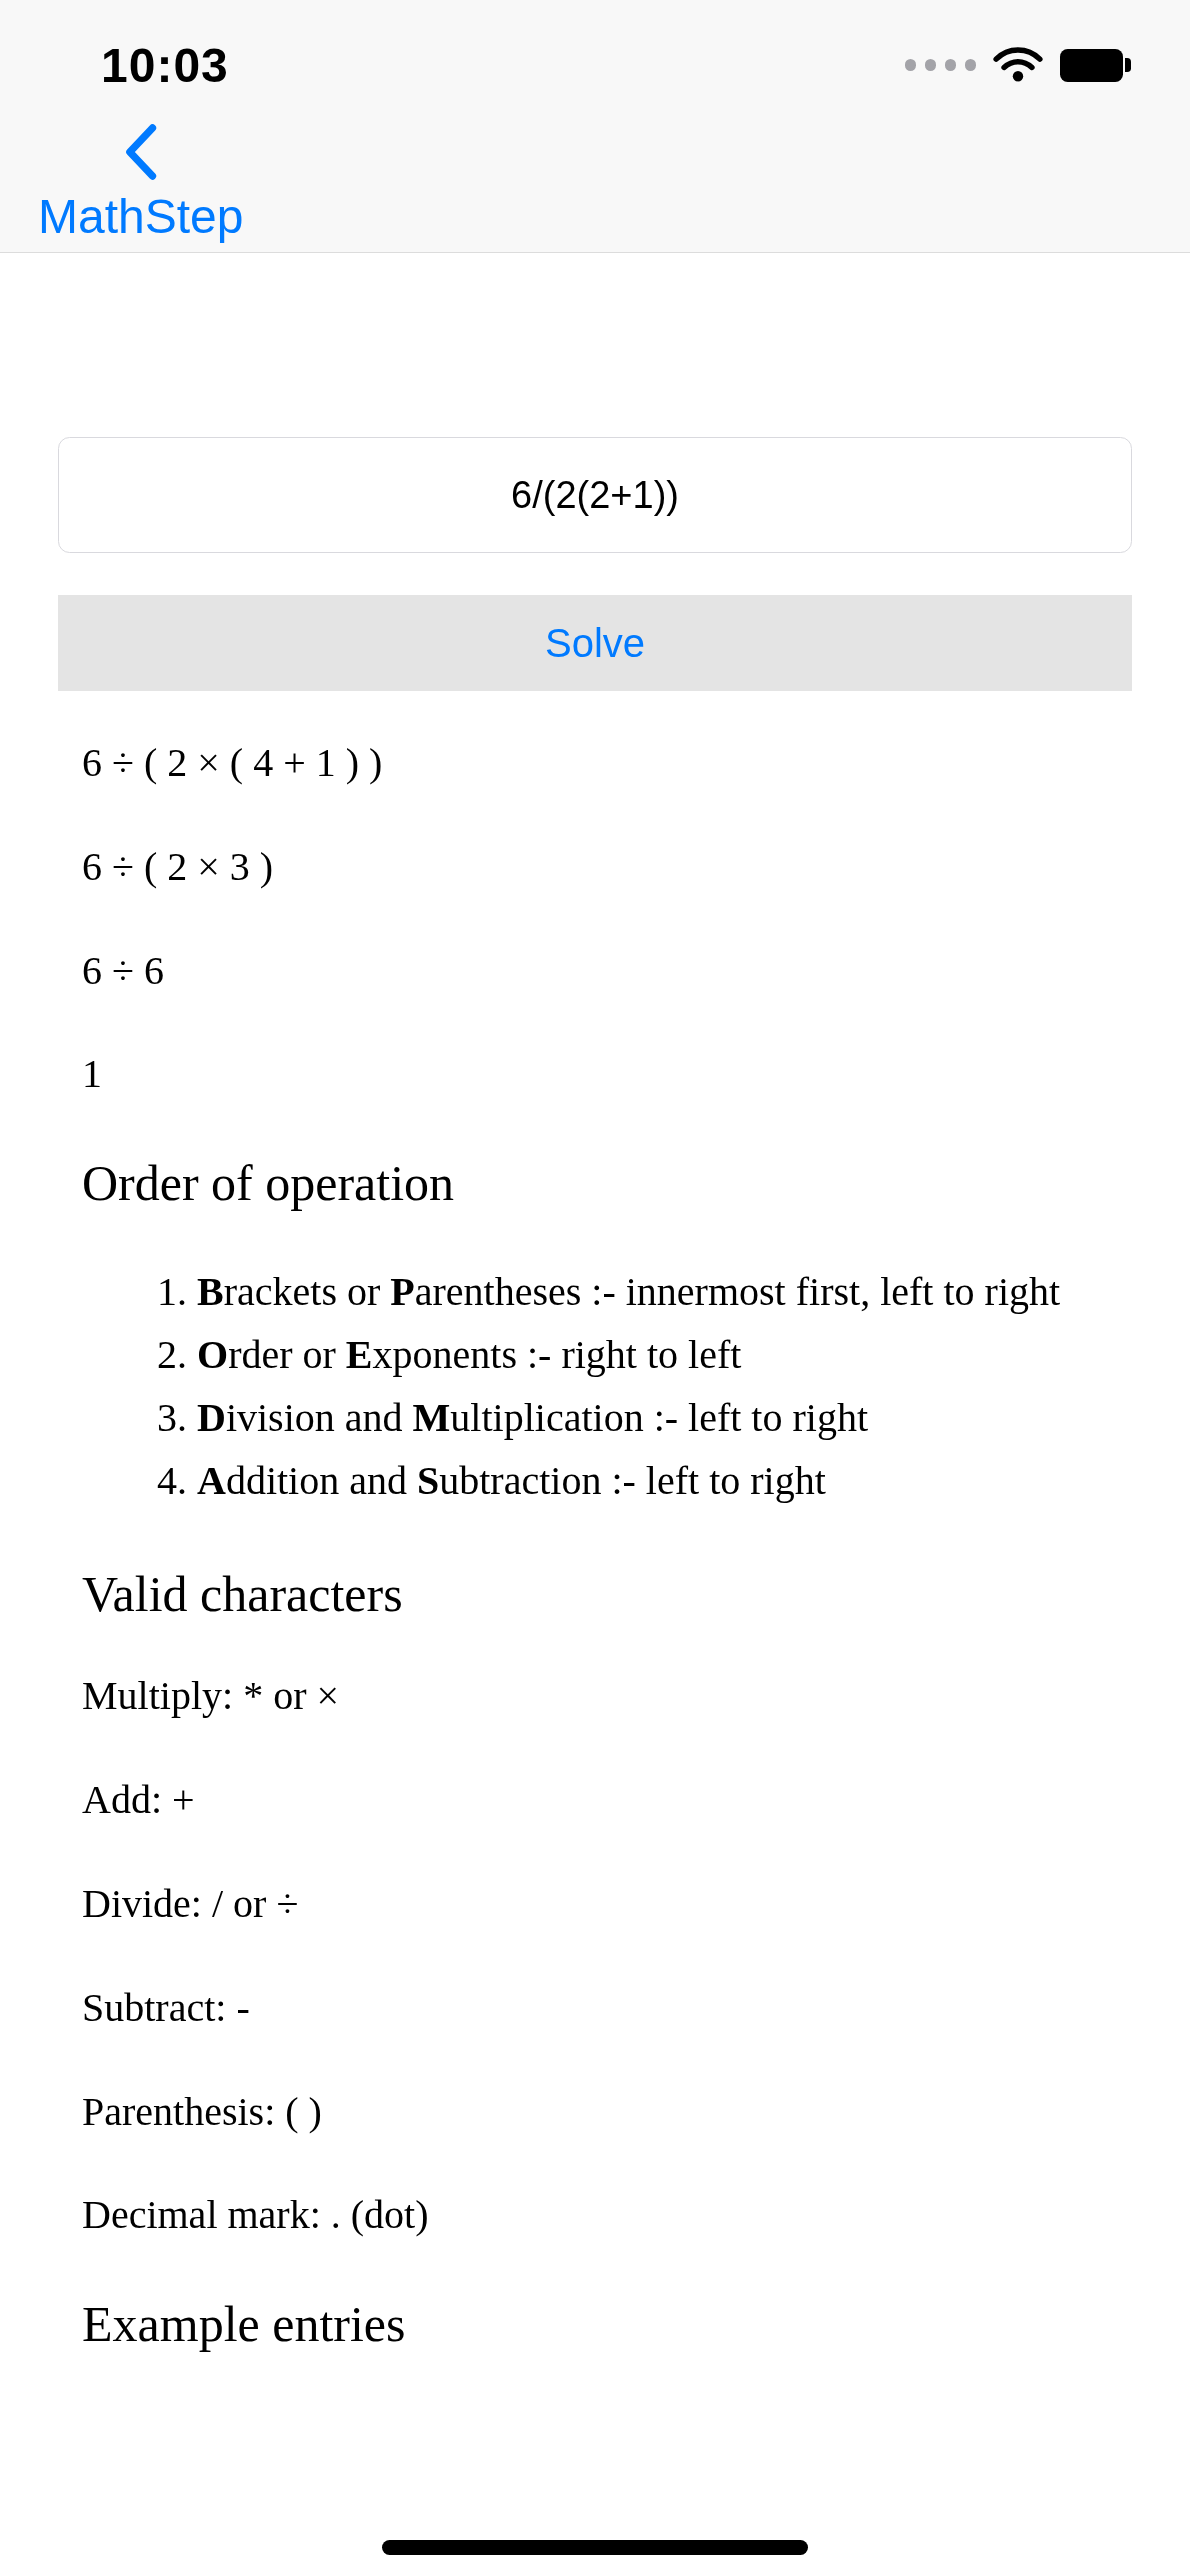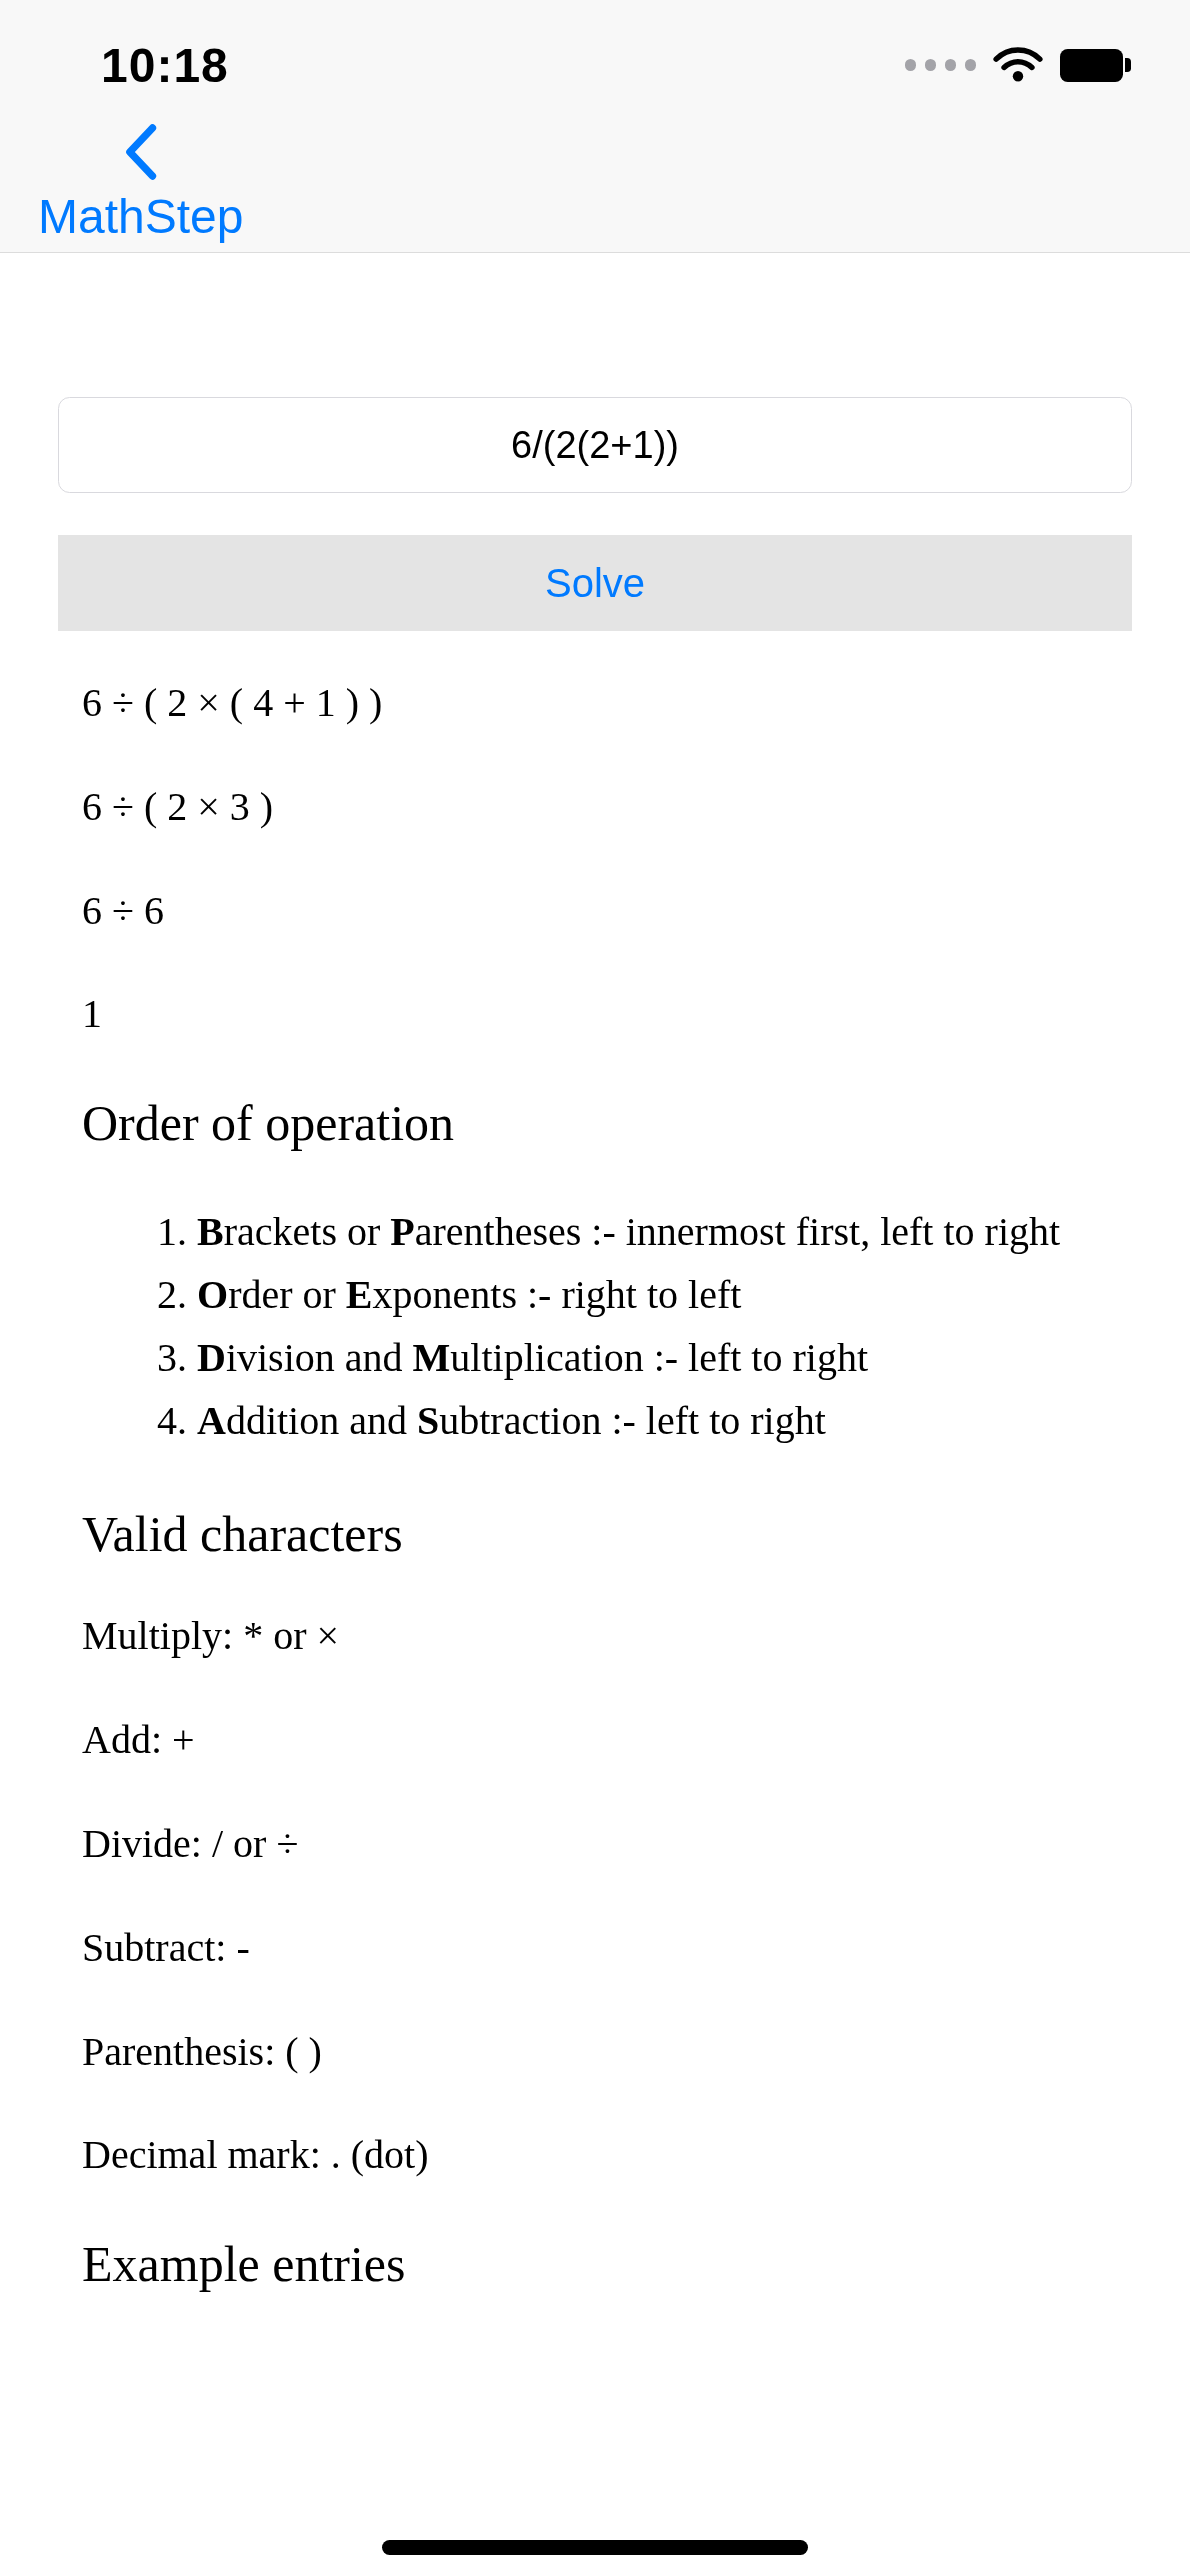--- a/index.html
+++ b/index.html
@@ -69,29 +69,30 @@
     border: none;
     font-family: "Liberation Sans", sans-serif;
     flex-direction: column;
   }
 
   
   .solver { padding: 144px 58px 0 58px; }
   .expr-input {
     display: block;
     width: 100%;
-    height: 96px;
+    height: 116px;
     background: #ffffff;
     border: 1.9px solid #d9d9de;
     border-radius: 11.5px;
     text-align: center;
     font-size: 38px;
     font-family: "Liberation Sans", sans-serif;
     color: #000;
     outline: none;
+    margin-top: 40px;
   }
   .solve-btn {
     display: block;
     width: 100%;
     height: 96px;
     margin-top: 42px;
     background: #e4e4e4;
     border: none;
     color: #007aff;
     font-size: 40px;
@@ -135,21 +136,21 @@
     background: #000;
   }
 </style>
 </head>
 <body>
 
 <div class="screen">
 
   <div class="header">
     <div class="status-bar">
-      <span class="time">10:18</span>
+      <span class="time">10:03</span>
       <span class="status-icons">
         <span class="signal-dots">
           <i></i>
             <i></i>
             <i></i>
             <i></i>
         </span>
         <svg class="wifi" width="50" height="38" viewBox="0 0 24 18">
           <path d="M1.5 6.2 C4.4 3.3 8 1.8 12 1.8 C16 1.8 19.6 3.3 22.5 6.2" fill="none" stroke="#000" stroke-width="2.6" stroke-linecap="round"></path>
           <path d="M5.3 10.2 C7.2 8.4 9.5 7.4 12 7.4 C14.5 7.4 16.8 8.4 18.7 10.2" fill="none" stroke="#000" stroke-width="2.6" stroke-linecap="round"></path>

